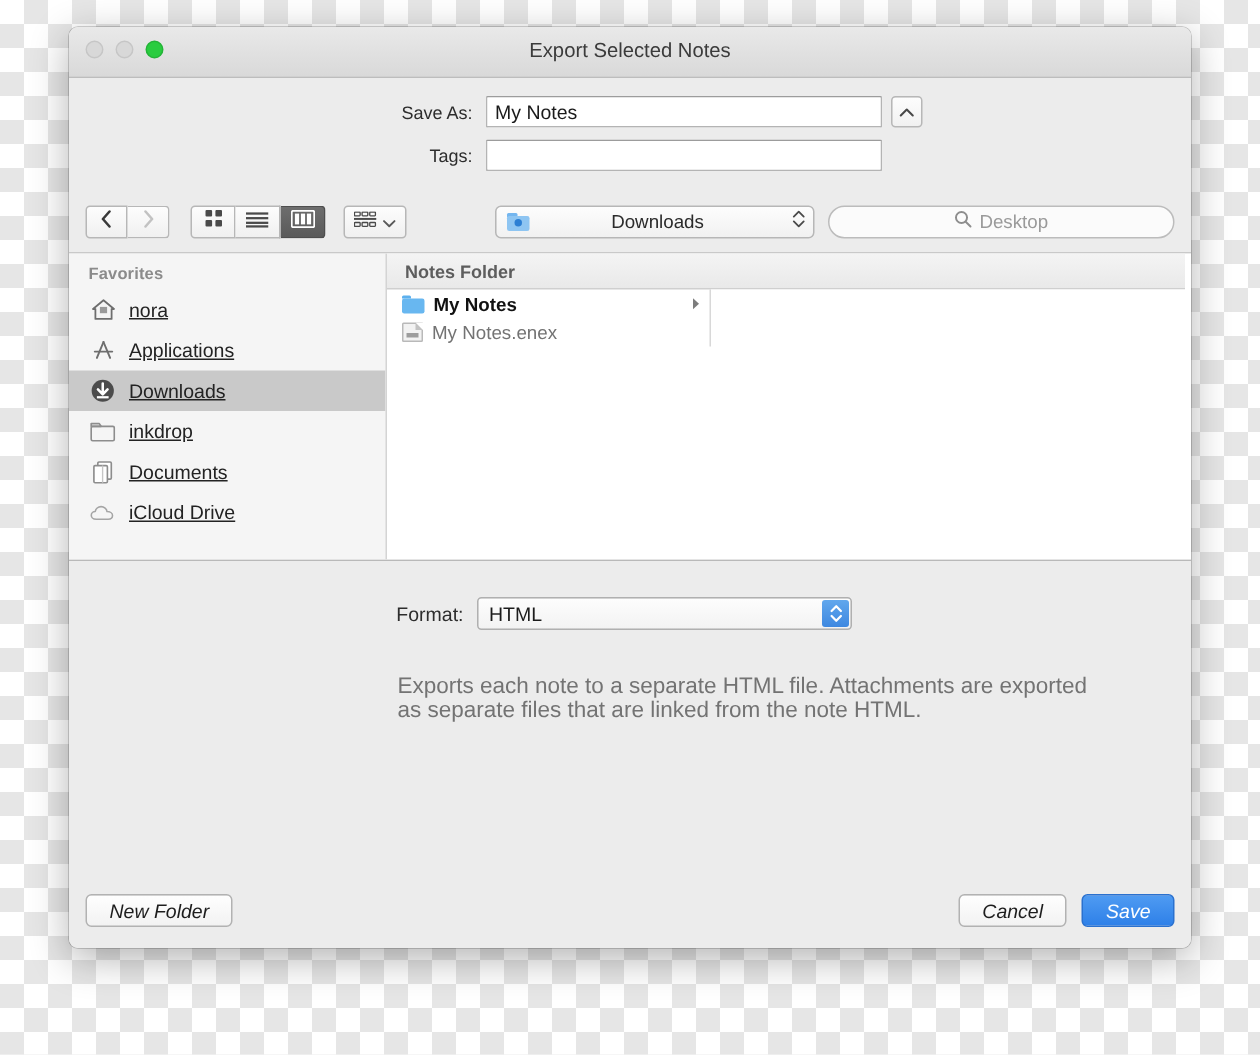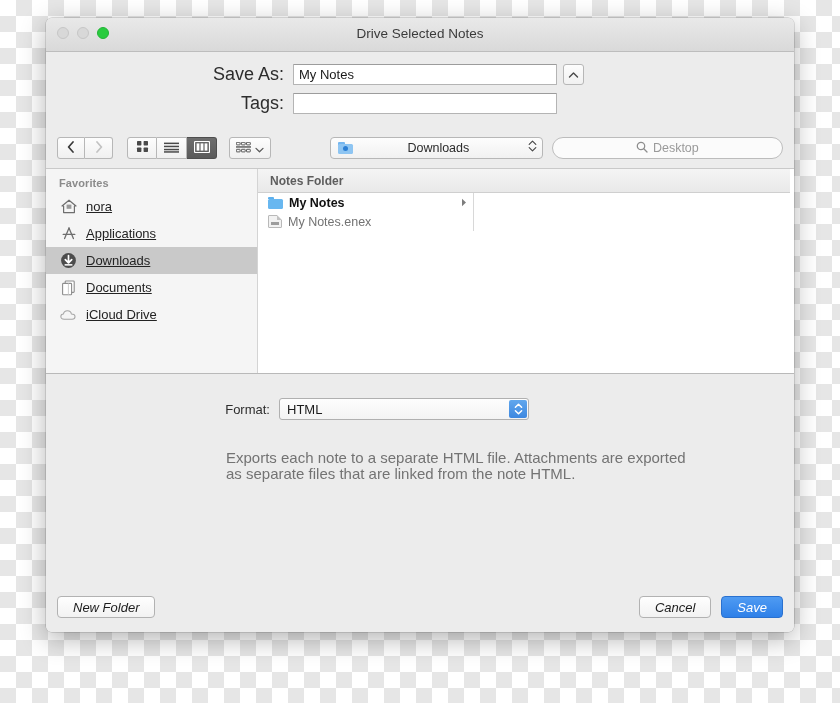--- a/index.html
+++ b/index.html
@@ -49,22 +49,22 @@
 
   
   .fields {
     flex:0 0 auto;
     background:#ececec;
     padding: 12px 0 14px 0;
   }
   .field-row { display:flex; align-items:center; margin-bottom:8px; }
   .field-row:last-child { margin-bottom:0; }
   .field-label {
-    width: 247px; text-align:right; padding-right:9px;
-    font-size:18px; color:#2d2d2d;
+    width: 278px; text-align:right; padding-right:9px;
+    font-size:12px; color:#2d2d2d;
   }
   .text-input {
     width: 264px; height: 21px;
     background:#fff;
     border:1px solid #b4b4b4;
     border-top-color:#9c9c9c;
     border-radius:1px;
     font-size:13px; color:#1a1a1a;
     padding: 1px 5px;
     line-height:18px;
@@ -204,20 +204,21 @@
                      border-color:#fff #fff #c2c2c2 #c2c2c2; }
   .doc-ico::after { content:""; position:absolute; left:2px; bottom:2px;
                     width:8px; height:3px; background:#9d9d9d; }
 
   
   .fmtpanel {
     flex:1;
     background:#ececec;
     padding-top:24px;
     position:relative;
+    margin-left:39px;
   }
   .fmt-row { display:flex; align-items:center; }
   .fmt-label { width:233px; text-align:right; padding-right:9px; font-size:13px; color:#2d2d2d; }
   .fmt-pop {
     width:250px; height:22px;
     background: linear-gradient(to bottom,#fdfdfd,#f3f3f3);
     border:1px solid #b0b0b0; border-radius:3px;
     display:flex; align-items:center;
     font-size:13px; color:#1c1c1c;
     padding-left:7px;
@@ -262,21 +263,21 @@
 <body>
 
 <div class="window">
 
   <div class="titlebar">
     <div class="lights">
       <div class="light dis"></div>
       <div class="light dis"></div>
       <div class="light green"></div>
     </div>
-    <div class="title">Drive Selected Notes</div>
+    <div class="title">Export Selected Notes</div>
   </div>
 
   <div class="fields">
     <div class="field-row">
       <div class="field-label">Save As:</div>
       <div class="text-input">My Notes</div>
       <div class="disclosure">
         <span>
           <svg width="11" height="8" viewBox="0 0 11 8">
               <path d="M1.5 6 L5.5 2 L9.5 6" fill="none" stroke="#4a4a4a" stroke-width="1.4" stroke-linecap="round" stroke-linejoin="round"></path>
@@ -415,20 +416,29 @@
         <span class="sb-ico">
           <svg width="17" height="17" viewBox="0 0 17 17">
             <circle cx="8.5" cy="8.5" r="7.4" fill="#4c4c4c"></circle>
             <path d="M8.5 3.6 L8.5 10.4 M5.3 7.6 L8.5 10.9 L11.7 7.6" fill="none" stroke="#fff" stroke-width="1.7" stroke-linecap="round" stroke-linejoin="round"></path>
             <rect x="4.6" y="12.1" width="7.8" height="1.5" fill="#fff"></rect>
           </svg>
         </span>
         <span>Downloads</span>
       </div>
 
+      <div class="sb-item">
+        <span class="sb-ico">
+          <svg width="17" height="14" viewBox="0 0 17 14">
+            <path d="M0.8 3.2 L0.8 1.4 L6.2 1.4 L7.4 3.2 Z" fill="none" stroke="#8d8d8d" stroke-width="1.1" stroke-linejoin="round"></path>
+            <rect x="0.8" y="3.2" width="15.4" height="9.6" rx="1" fill="none" stroke="#8d8d8d" stroke-width="1.1"></rect>
+          </svg>
+        </span>
+        <span>inkdrop</span>
+      </div>
 
 
       <div class="sb-item">
         <span class="sb-ico">
           <svg width="16" height="16" viewBox="0 0 16 16">
             <rect x="4.2" y="1" width="9" height="11.4" rx="0.8" fill="#fff" stroke="#8d8d8d" stroke-width="1.1"></rect>
             <rect x="1.6" y="3.4" width="9" height="11.4" rx="0.8" fill="#fff" stroke="#8d8d8d" stroke-width="1.1"></rect>
             <path d="M7.4 3.4 L7.4 14.8" stroke="#c6c6c6" stroke-width="0.9"></path>
           </svg>
         </span>

